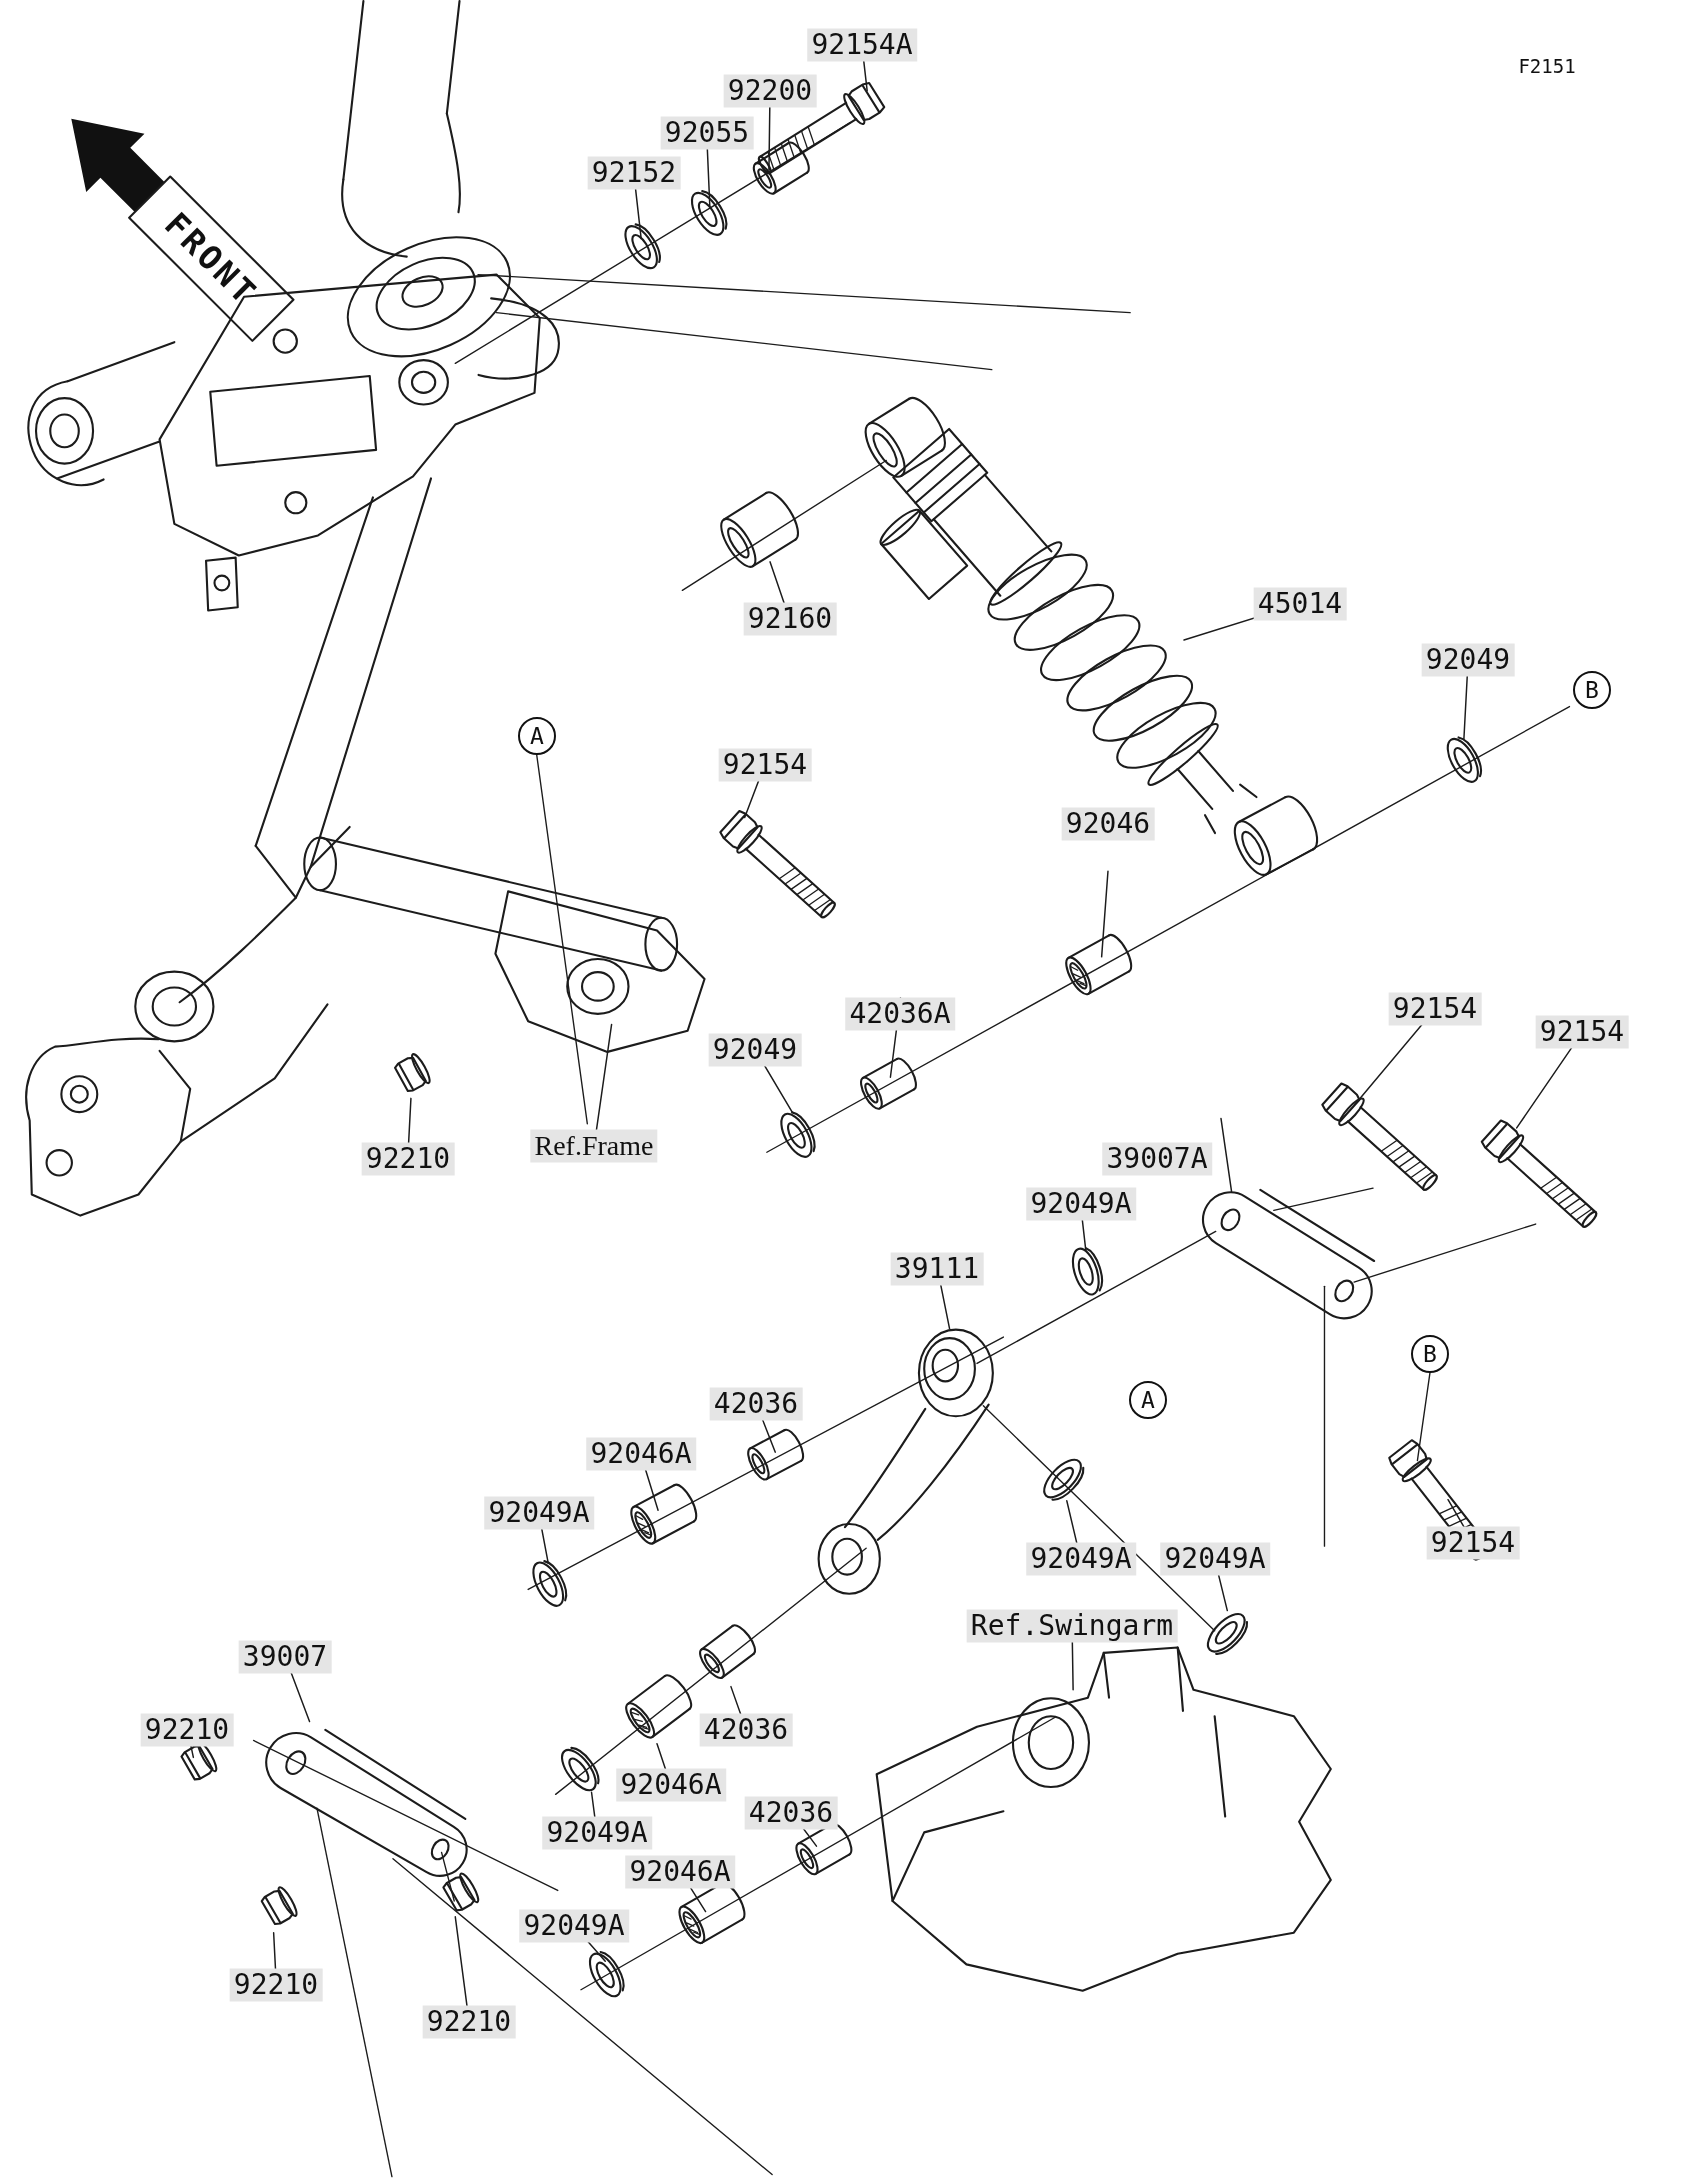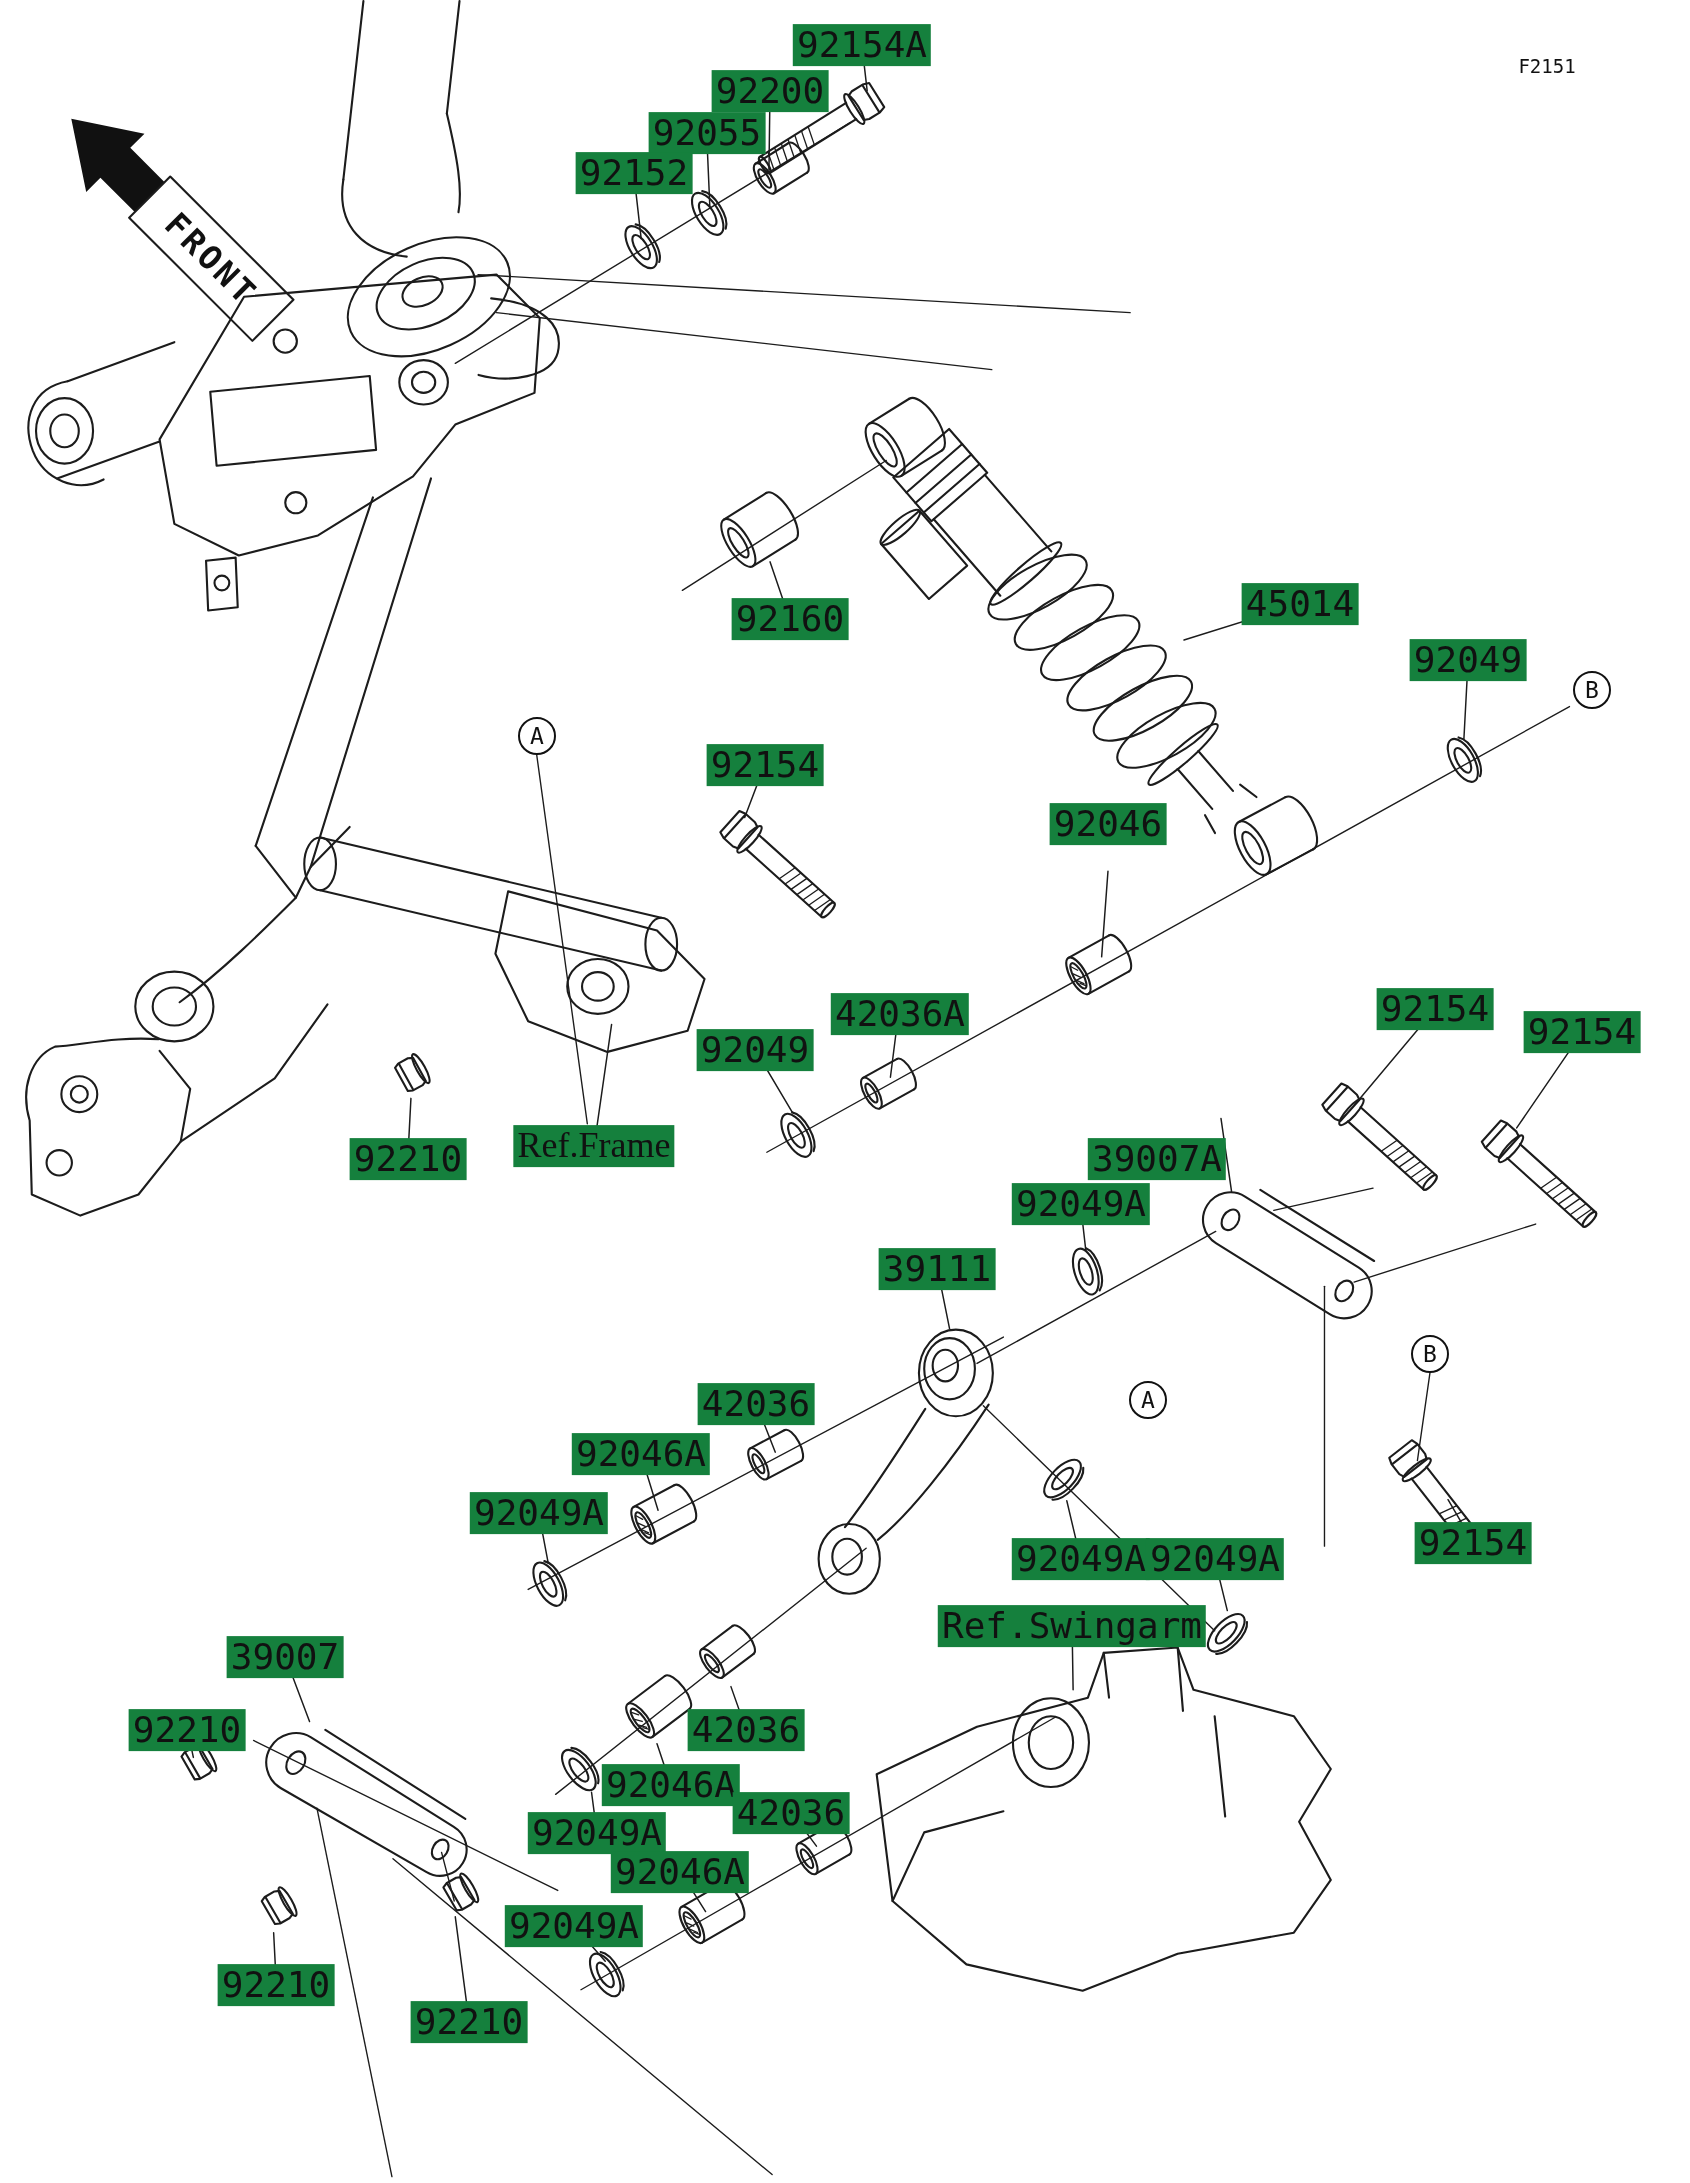--- a/index.html
+++ b/index.html
@@ -7,22 +7,22 @@
     font-family:"DejaVu Sans Mono","Liberation Mono",monospace;color:#111}
   #canvas{position:relative;width:1690px;height:2183px;overflow:hidden;background:#fff}
   #art{position:absolute;left:0;top:0;width:1690px;height:2183px}
   #art *{stroke:#1c1c1c;fill:none;stroke-width:4;stroke-linecap:round;stroke-linejoin:round}
   #art .thin line{stroke-width:2.5}
   #cons line{stroke-width:2.6}
   #gen-lines line{stroke:#1c1c1c;stroke-width:2.8}
   #art .fill{fill:#111;stroke:none}
   #art .whitefill{fill:#fff}
   #art text{stroke:none;fill:#111;font-family:inherit;font-weight:bold}
-  .part-label{position:absolute;transform:translate(-50%,-50%);font-size:36px;line-height:1.1;
-    color:#111;background:#15803d;padding:1.1px 4.2px;white-space:nowrap;z-index:3}
+  .part-label{position:absolute;transform:translate(-50%,-50%);font-size:28px;line-height:1.1;
+    color:#111;background:#e5e5e5;padding:1.1px 4.2px;white-space:nowrap;z-index:3}
   .callout{position:absolute;transform:translate(-50%,-50%);width:38px;height:38px;
     border:2.1px solid #111;border-radius:50%;background:#fff;display:flex;align-items:center;
     justify-content:center;font-size:23px;z-index:3}
   .fig-code{position:absolute;transform:translate(-50%,-50%);font-size:19px;z-index:3}
 </style>
 </head>
 <body>
 
 <div id="canvas">
 

